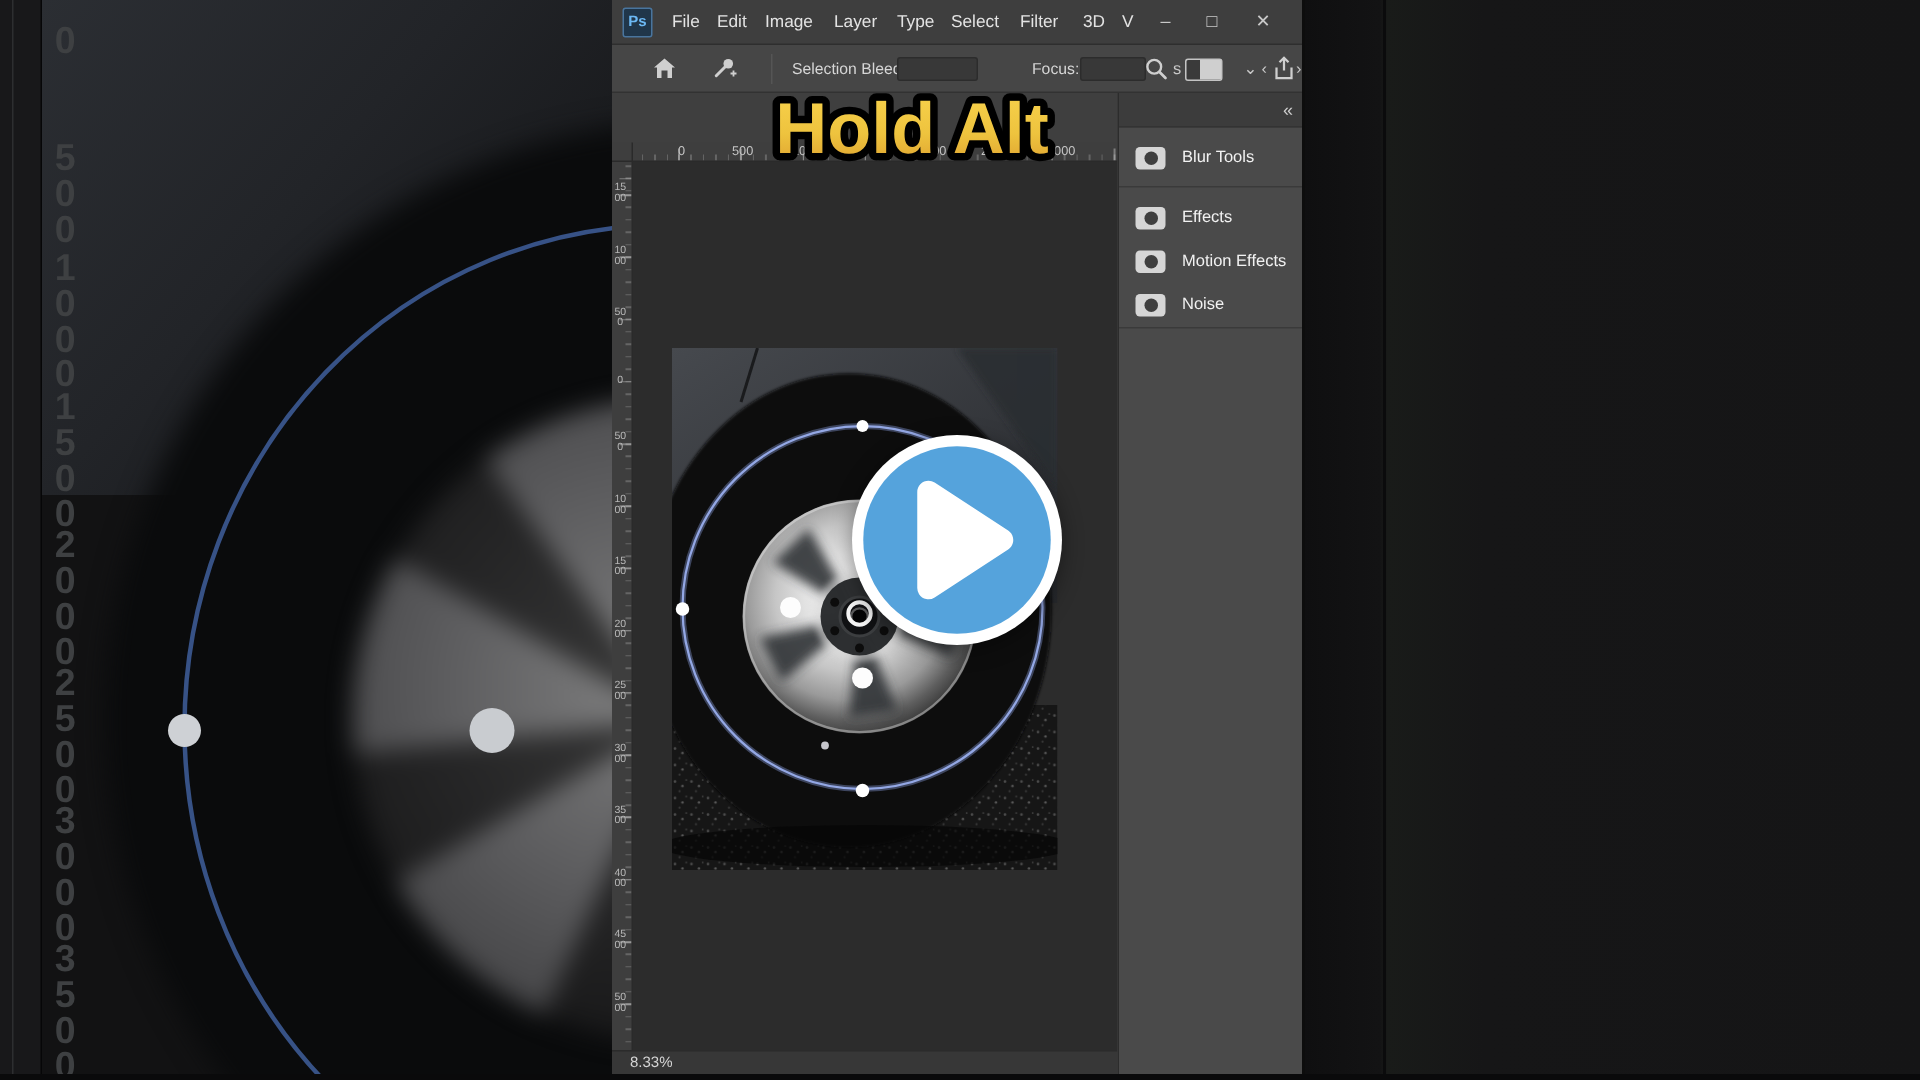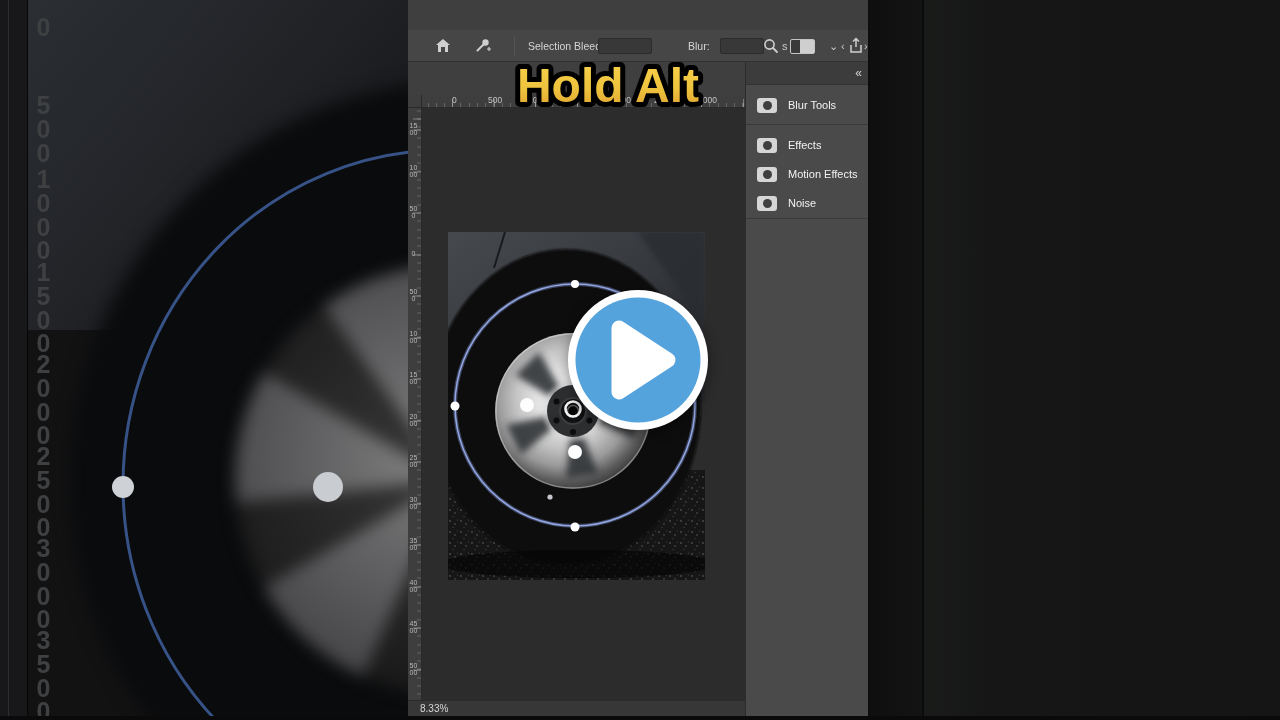--- a/index.html
+++ b/index.html
@@ -103,34 +103,49 @@
     <div class="bg-vlab abs" style="top:584px">3000</div>
     <div class="bg-vlab abs" style="top:676px">3500</div>
   </div>
 
   <div id="bg-right" class="abs"></div>
   <div class="bg-rline abs"></div>
   <div id="bg-bottom" class="abs"></div>
 
   <div id="win" class="abs">
 
+    <div id="titlebar" class="abs">
+      <div id="pslogo" class="abs">Ps</div>
+      <div class="menuitem abs" style="left:40px">File</div>
+      <div class="menuitem abs" style="left:70px">Edit</div>
+      <div class="menuitem abs" style="left:102px">Image</div>
+      <div class="menuitem abs" style="left:148px">Layer</div>
+      <div class="menuitem abs" style="left:190px">Type</div>
+      <div class="menuitem abs" style="left:226px">Select</div>
+      <div class="menuitem abs" style="left:272px">Filter</div>
+      <div class="menuitem abs" style="left:314px">3D</div>
+      <div class="menuitem abs" style="left:340px">V</div>
+      <div class="winctl abs" style="left:360px">–</div>
+      <div class="winctl abs" style="left:391px">□</div>
+      <div class="winctl abs" style="left:425px">✕</div>
+    </div>
 
     <div id="optionsbar" class="abs">
       <svg class="abs" style="left:26px;top:7px" width="18" height="18" viewBox="0 0 18 18">
         <path d="M9 2 L16 8 L14 8 L14 15 L11 15 L11 10 L7 10 L7 15 L4 15 L4 8 L2 8 Z" fill="#cfcfcf"></path>
       </svg>
       <svg class="abs" style="left:66px;top:7px" width="18" height="18" viewBox="0 0 18 18">
         <circle cx="11.5" cy="5.5" r="3.2" fill="#cfcfcf"></circle>
         <path d="M9.5 7.5 L3.5 13.5" stroke="#cfcfcf" stroke-width="2" stroke-linecap="round"></path>
         <path d="M13 12 h4 M15 10 v4" stroke="#cfcfcf" stroke-width="1.2"></path>
       </svg>
       <div class="opt-sep abs" style="left:106px"></div>
       <div class="opt-label abs" style="left:120px">Selection Bleed:</div>
       <input class="opt-input abs" style="left: 190px; width: 54px;" value="">
-      <div class="opt-label abs" style="left:280px">Blur:</div>
+      <div class="opt-label abs" style="left:280px">Focus:</div>
       <input class="opt-input abs" style="left: 312px; width: 44px;" value="">
       <svg class="abs" style="left:355px;top:8px" width="16" height="16" viewBox="0 0 16 16">
         <circle cx="6.5" cy="6.5" r="4.6" fill="none" stroke="#cfcfcf" stroke-width="1.6"></circle>
         <path d="M10 10 L14 14" stroke="#cfcfcf" stroke-width="1.8" stroke-linecap="round"></path>
       </svg>
       <div class="opt-glyph abs" style="left:374px">s</div>
       <div class="abs" style="left:382px;top:9px;width:25px;height:15px;border:1.5px solid #c4c4c4;border-radius:2px;background:linear-gradient(90deg,#3a3a3a 0 9px,#cfcfcf 9px)"></div>
       <div class="opt-glyph abs" style="left:421px">⌄</div>
       <div class="opt-glyph abs" style="left:433px">‹</div>
       <svg class="abs" style="left:440px;top:7px" width="16" height="18" viewBox="0 0 16 18">

